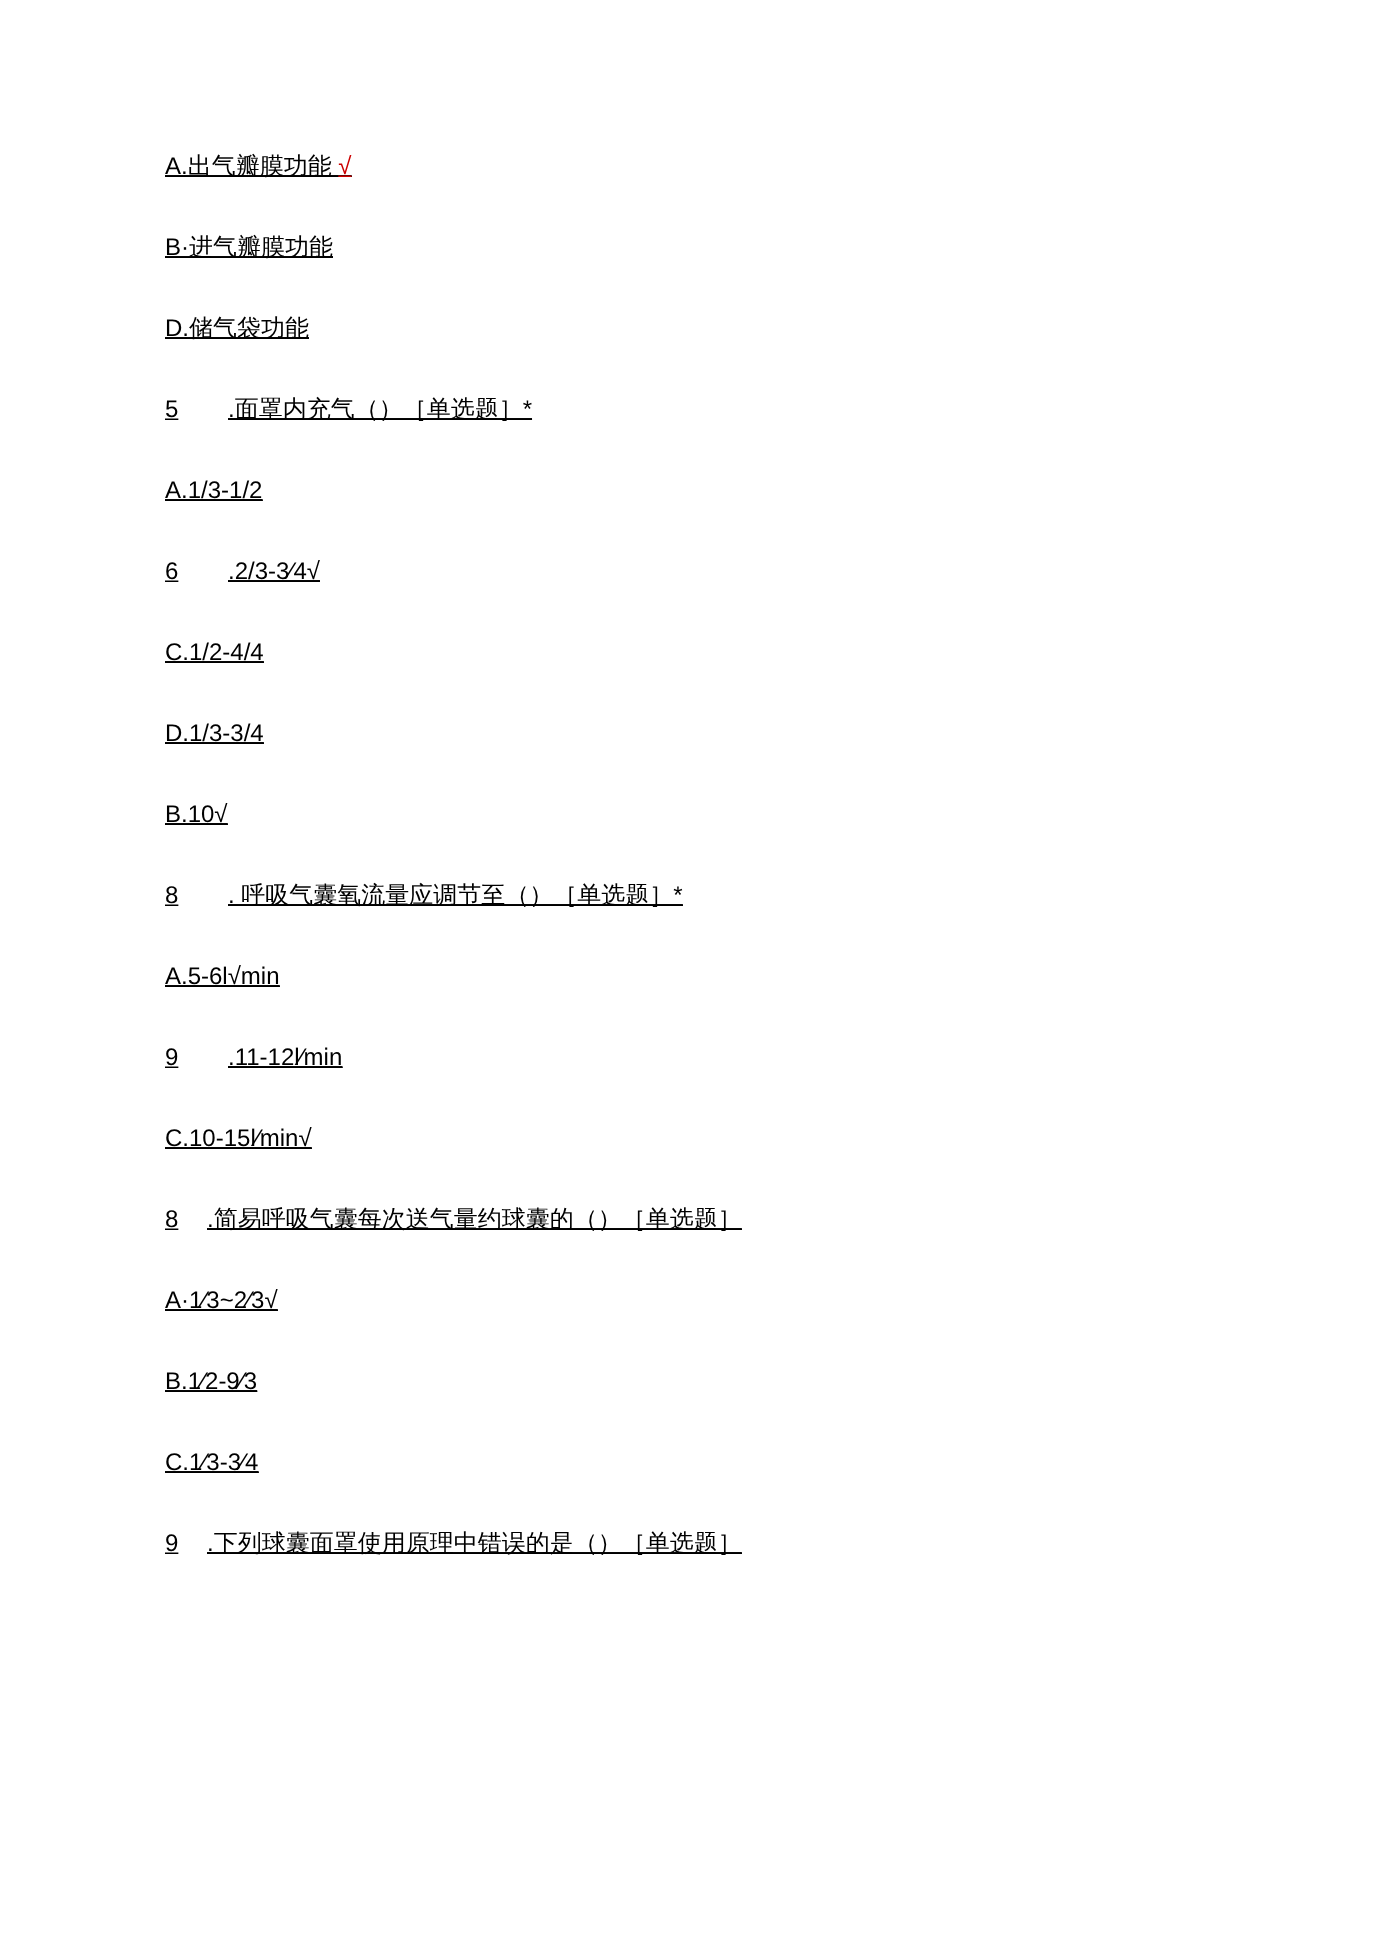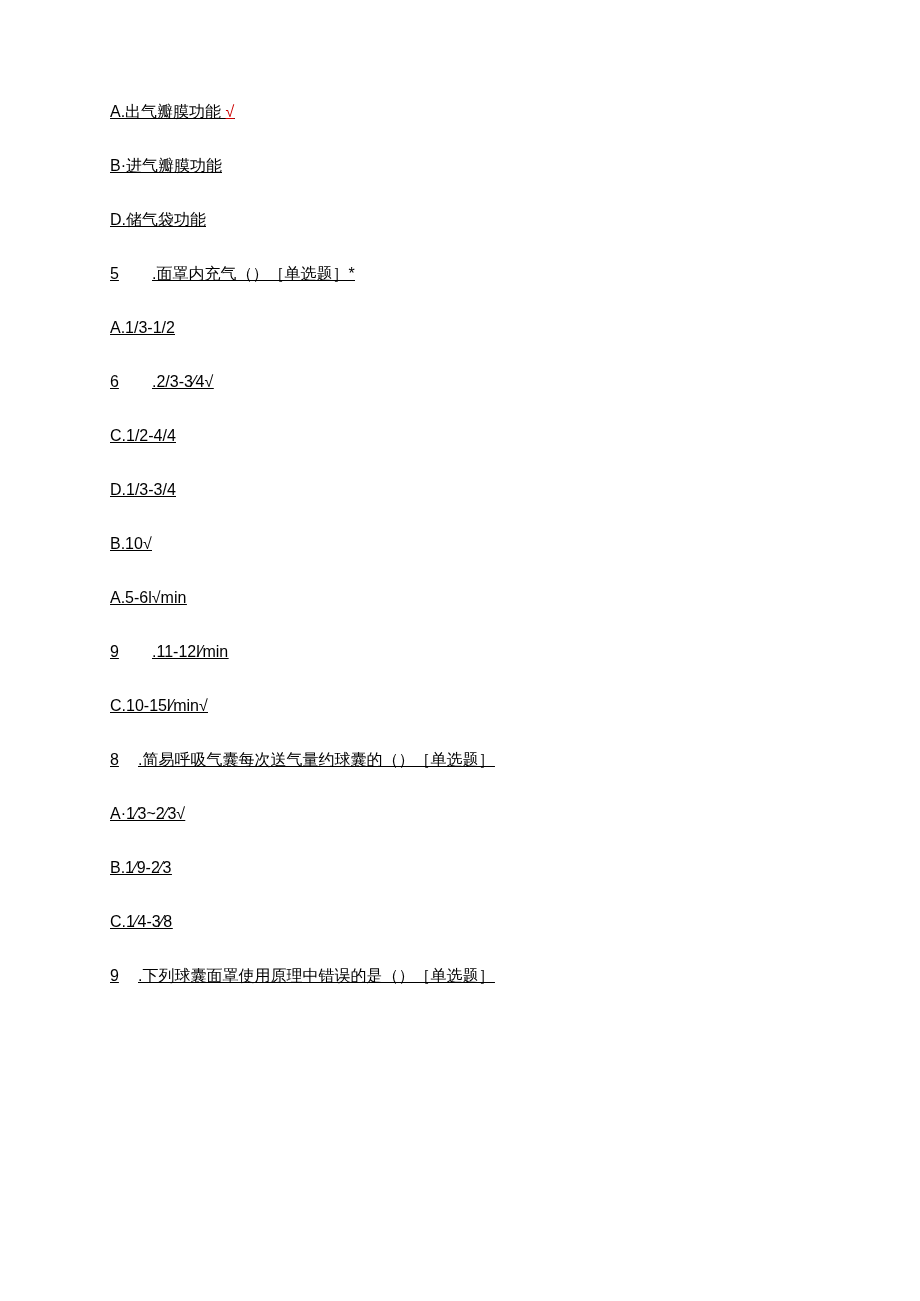--- a/index.html
+++ b/index.html
@@ -41,21 +41,22 @@
 <div id="content">
     <div class="line"><span>A.出气瓣膜功能 </span><span class="check">√</span></div>
     <div class="line"><span>B·进气瓣膜功能</span></div>
     <div class="line"><span>D.储气袋功能</span></div>
     <div class="line"><span class="num-label">5</span><span class="gap"></span><span>.面罩内充气（）［单选题］*</span></div>
     <div class="line"><span>A.1/3-1/2</span></div>
     <div class="line"><span class="num-label">6</span><span class="gap"></span><span>.2/3-3⁄4√</span></div>
     <div class="line"><span>C.1/2-4/4</span></div>
     <div class="line"><span>D.1/3-3/4</span></div>
     <div class="line"><span>B.10√</span></div>
+    <div class="line"><span class="num-label">8</span><span class="gap"></span><span>. 呼吸气囊氧流量应调节至（）［单选题］*</span></div>
     <div class="line"><span>A.5-6l√min</span></div>
     <div class="line"><span class="num-label">9</span><span class="gap"></span><span>.11-12l⁄min</span></div>
     <div class="line"><span>C.10-15l⁄min√</span></div>
     <div class="line"><span class="num-label">8</span><span class="gap" style="width: 14px;"></span><span>.简易呼吸气囊每次送气量约球囊的（）［单选题］</span></div>
     <div class="line"><span>A·1⁄3~2⁄3√</span></div>
-    <div class="line"><span>B.1⁄9-2⁄3</span></div>
-    <div class="line"><span>C.1⁄4-3⁄8</span></div>
+    <div class="line"><span>B.1⁄2-9⁄3</span></div>
+    <div class="line"><span>C.1⁄3-3⁄4</span></div>
     <div class="line"><span class="num-label">9</span><span class="gap" style="width: 14px;"></span><span>.下列球囊面罩使用原理中错误的是（）［单选题］</span></div>
   </div>
 
 </body></html>

